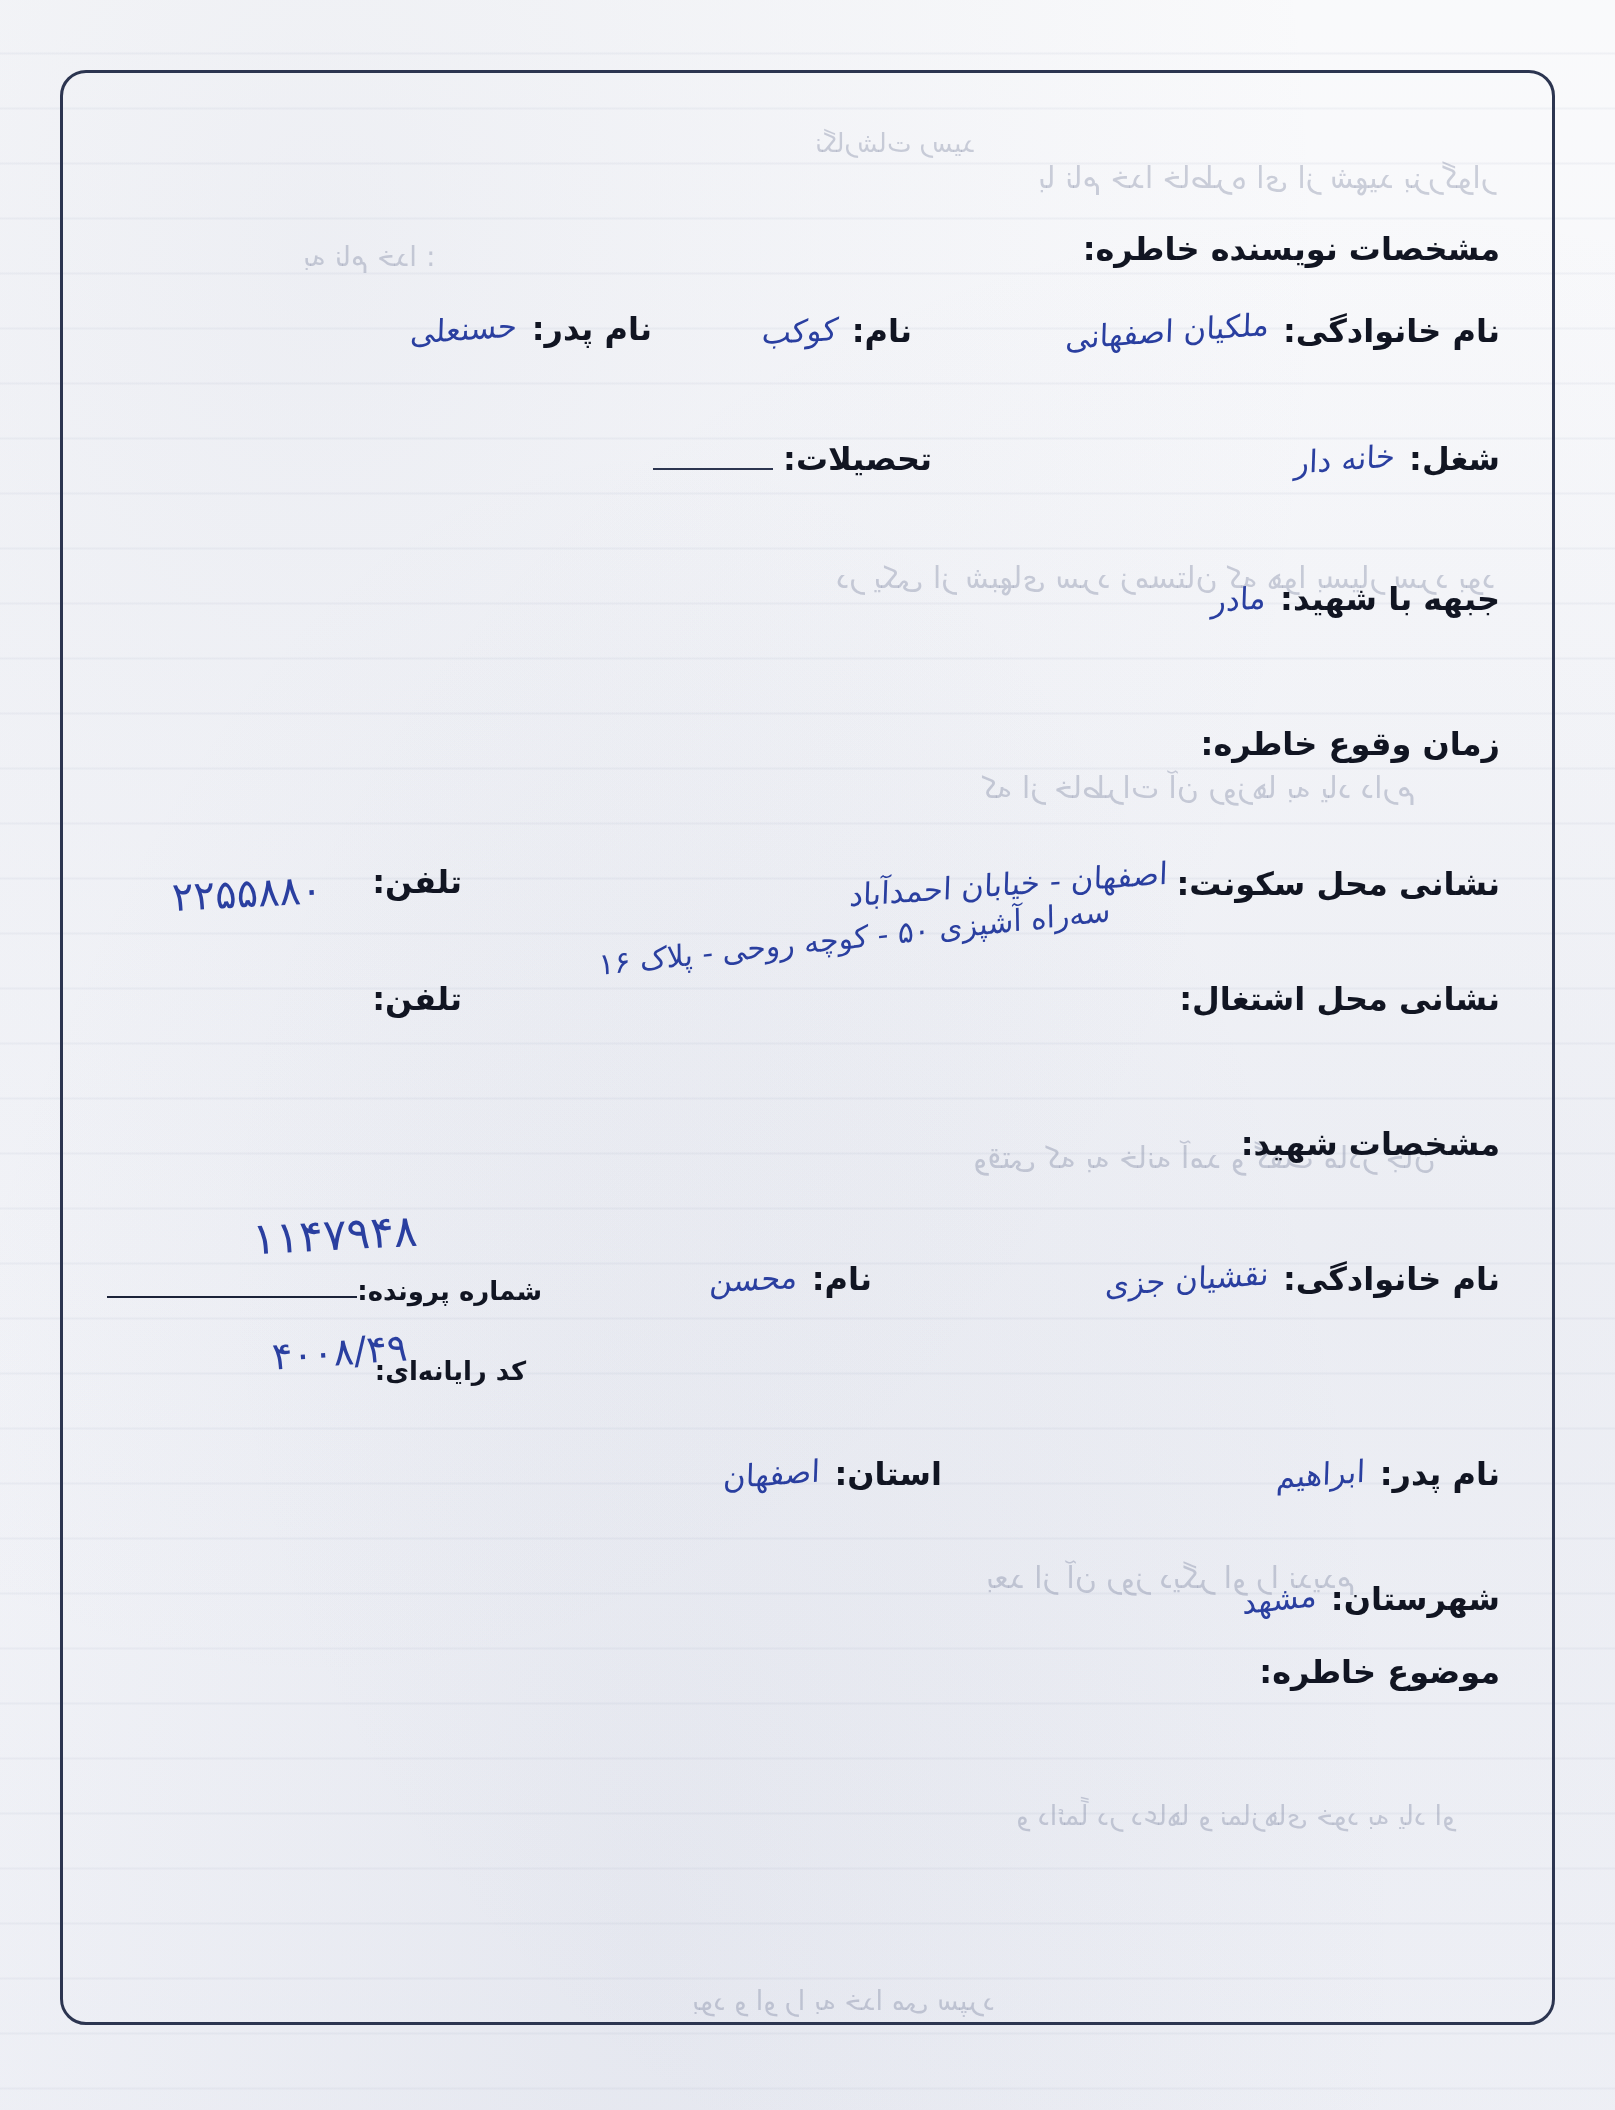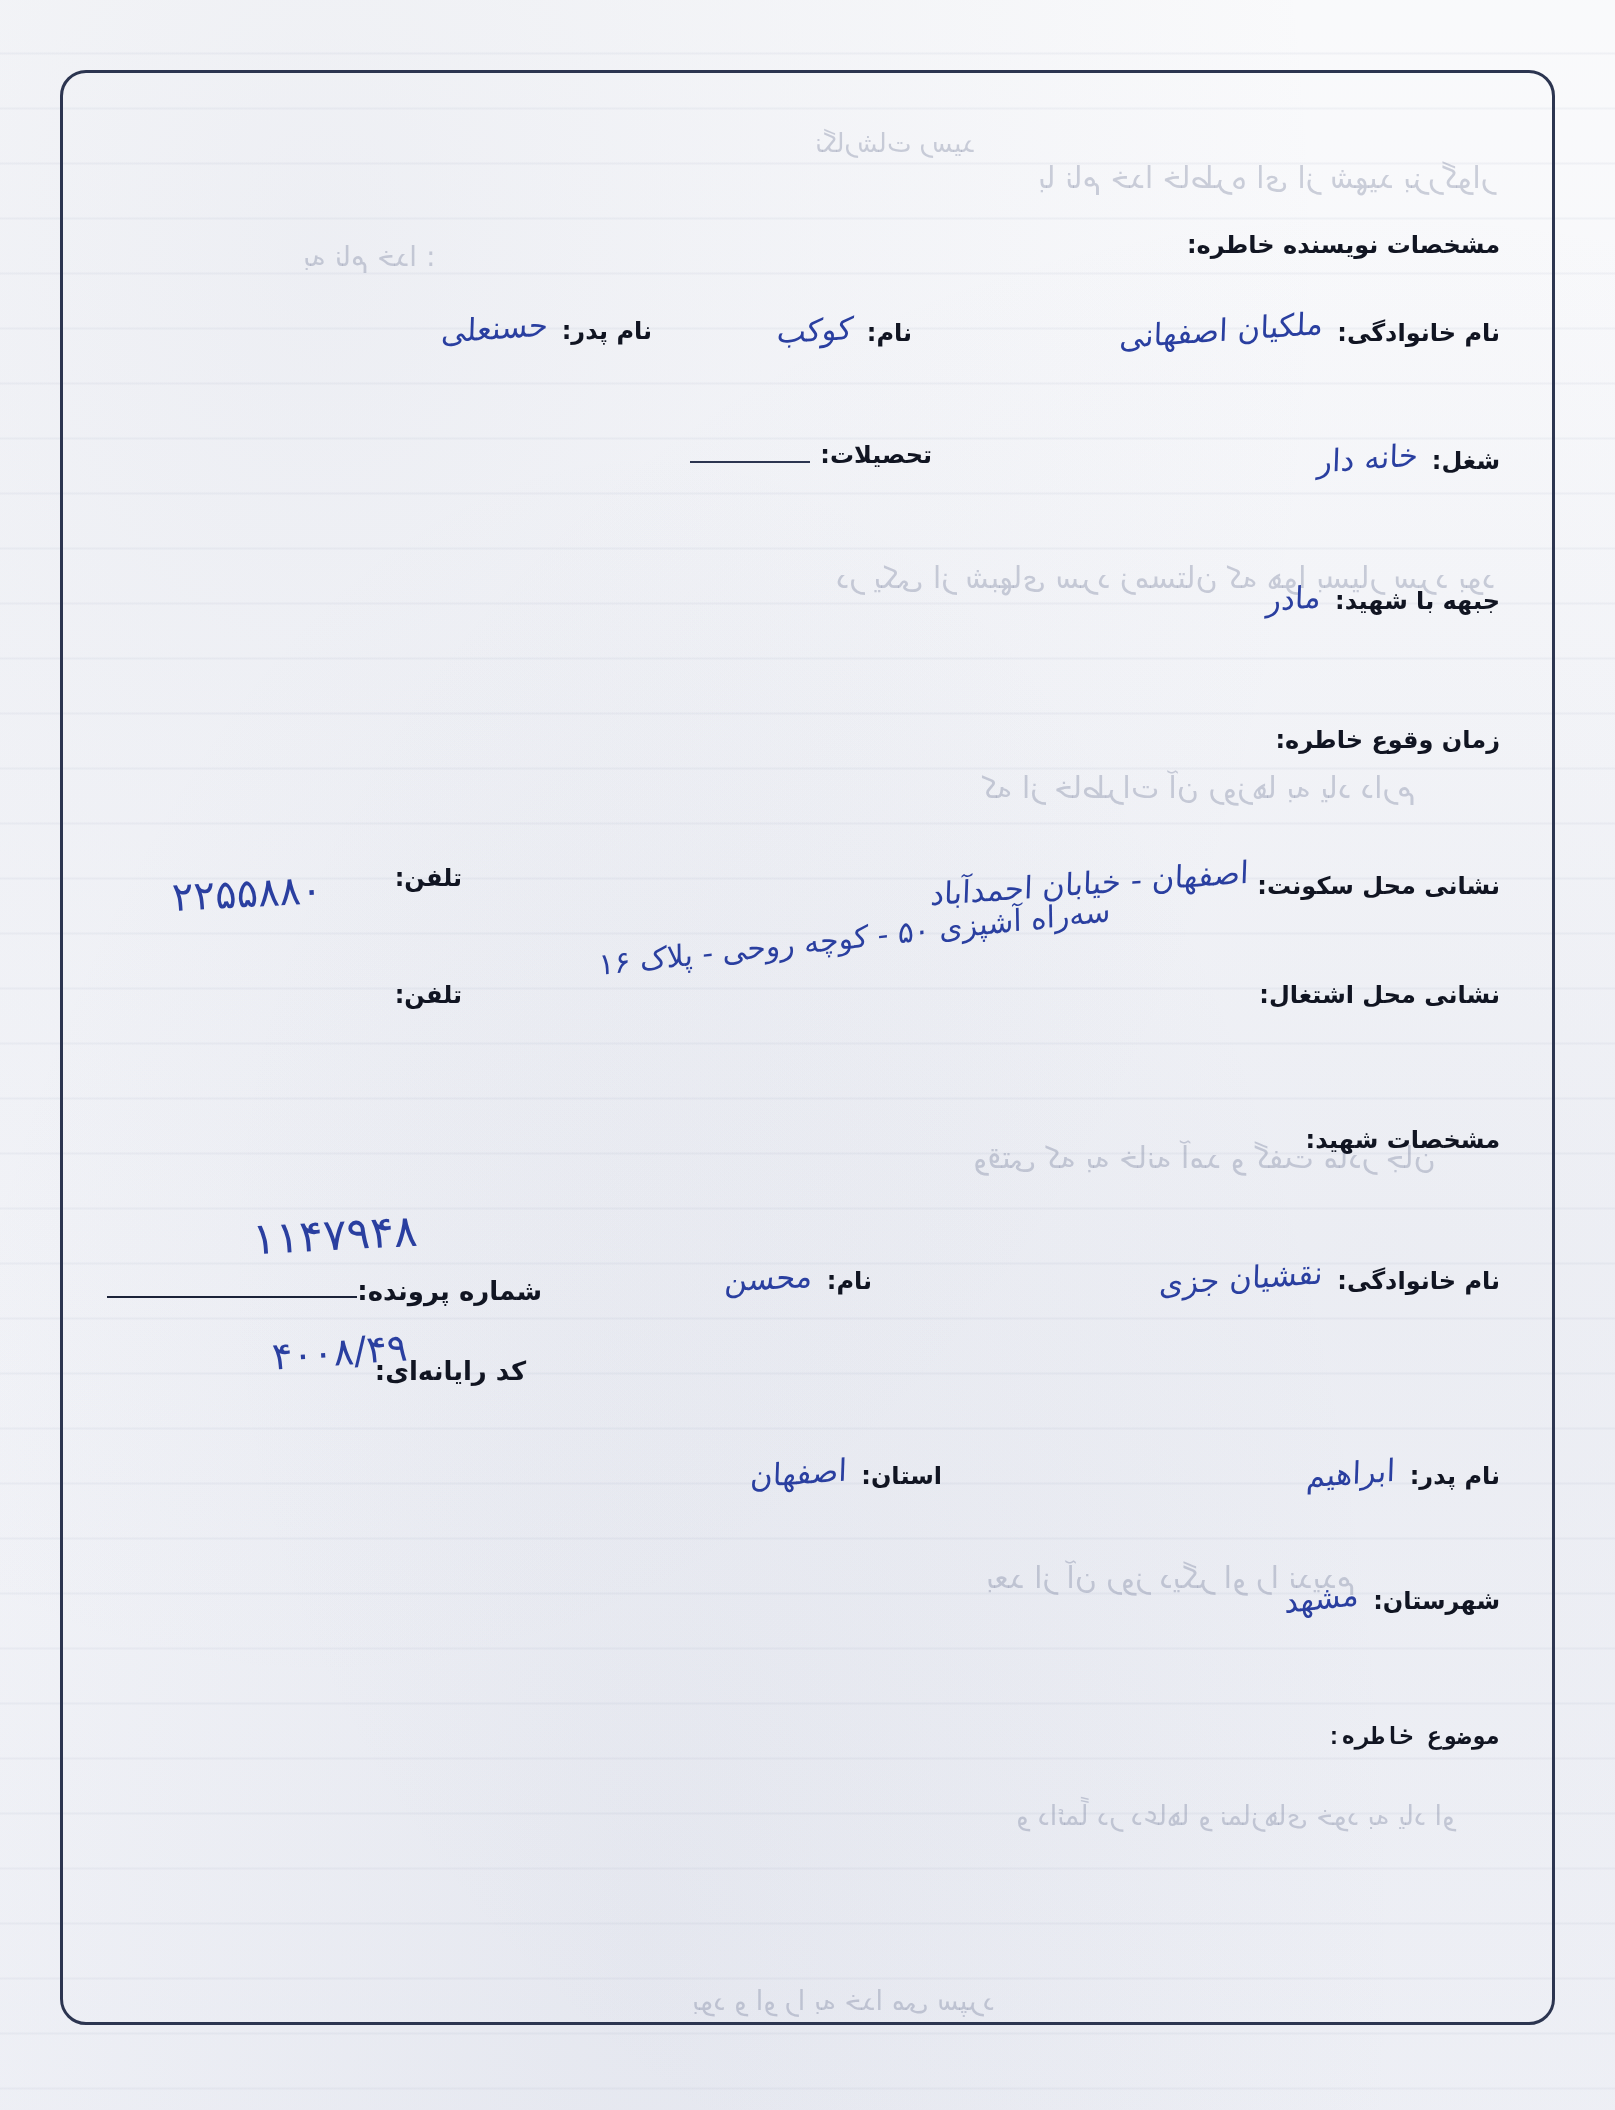--- a/index.html
+++ b/index.html
@@ -66,21 +66,21 @@
   }
 
   .form {
     position: absolute;
     inset: 0;
     padding: 34px 52px 0 52px;
     box-sizing: border-box;
   }
 
   .lbl {
-    font-size: 24px;
+    font-size: 32px;
     font-weight: bold;
     color: #111522;
     white-space: nowrap;
     line-height: 1;
   }
   .lbl-sm { font-size: 26px; }
 
   .hand {
     font-family: "DejaVu Sans", "Liberation Sans", sans-serif;
     color: #2a3fa0;
@@ -244,20 +244,20 @@
       <div class="abs" style="top:1385px; right:610px; display:flex; align-items:baseline; gap:14px;">
         <span class="lbl">استان:</span>
         <span class="hand slant1">اصفهان</span>
       </div>
 
       <div class="abs" style="top:1510px; right:52px; display:flex; align-items:baseline; gap:14px;">
         <span class="lbl">شهرستان:</span>
         <span class="hand slant3">مشهد</span>
       </div>
 
-      <div class="abs" style="top:1653px; right:52px; display:flex; align-items:baseline; gap:14px;font-family:Liberation Mono, monospace;">
+      <div class="abs" style="top:1583px; right:52px; display:flex; align-items:baseline; gap:14px;">
         <span class="lbl">موضوع خاطره:</span>
         <span class="hand"></span>
       </div>
 
     </div>
   </div>
 </div>
 
 </body></html>

